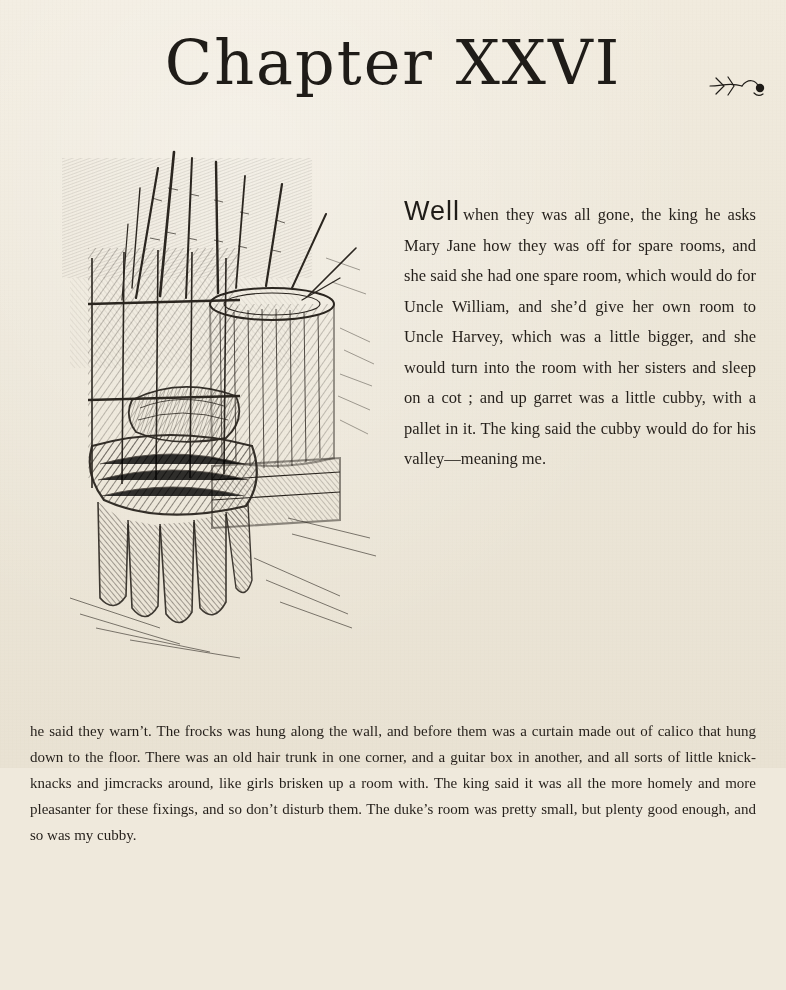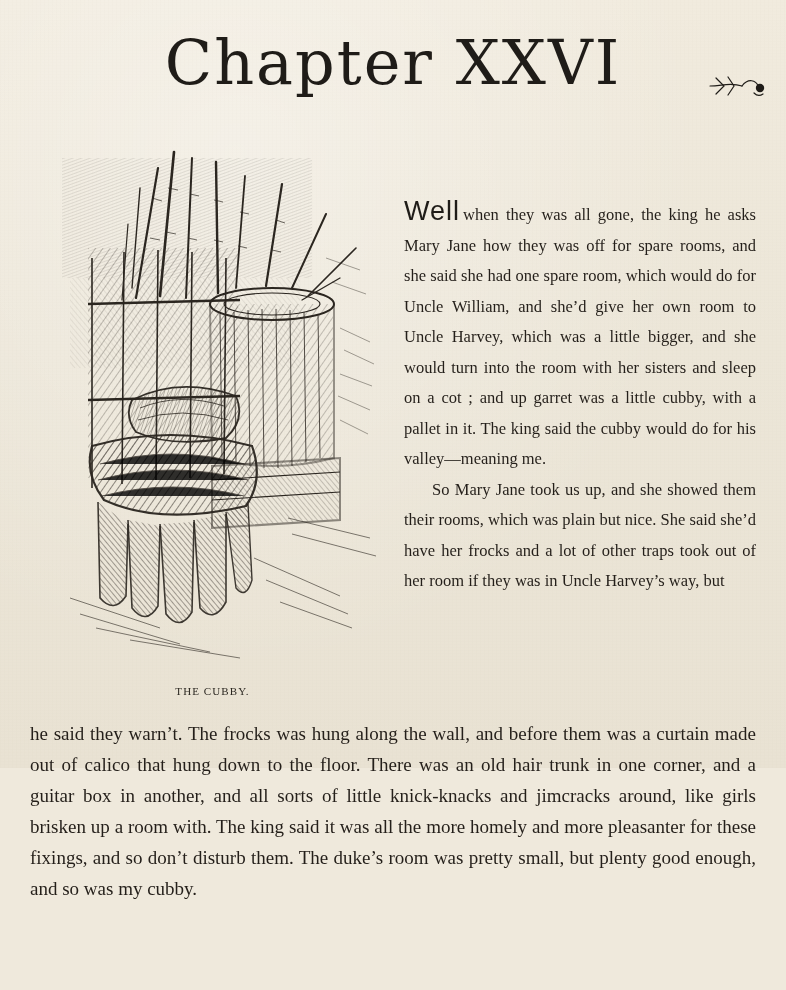--- a/index.html
+++ b/index.html
@@ -111,22 +111,22 @@
     color: #1f1c18;
   }
 
   .full-width {
     position: absolute;
     left: 30px;
     top: 718px;
     width: 726px;
   }
   .full-width .para {
-    font-size: 19px;
-    line-height: 31px;
+    font-size: 15px;
+    line-height: 26px;
   }
   .full-width .para-indent { text-indent: 30px; }
 </style>
 </head>
 <body>
 
 <div class="page">
   <div class="grain"></div>
 
   <div class="chapter-head">
@@ -244,23 +244,21 @@
         <path d="M214 430 L 300 468 M226 452 L 308 486 M240 474 L 312 500"></path>
         <path d="M248 390 L 330 410 M252 406 L 336 428"></path>
       </g>
 
       <g stroke="#2b2620" stroke-width="0.7" opacity="0.6">
         <path d="M300 200 L 330 214 M304 222 L 334 236 M300 246 L 332 258 M298 268 L 330 282 M300 292 L 328 306"></path>
         <path d="M286 130 L 320 142 M292 154 L 326 166"></path>
       </g>
     </svg>
   </div>
-  <div class="illus-caption">THE CUBBY.</div>
 
   <div class="col-right">
     <p class="para para-first"><span class="dropcap-line">Well</span><span>when they was all gone, the king he asks Mary Jane how they was off for spare rooms, and she said she had one spare room, which would do for Uncle William, and she’d give her own room to Uncle Harvey, which was a little bigger, and she would turn into the room with her sisters and sleep on a cot ; and up garret was a little cubby, with a pallet in it.  The king said the cubby would do for his valley—meaning me.</span></p>
-    <p class="para">So Mary Jane took us up, and she showed them their rooms, which was plain but nice.  She said she’d have her frocks and a lot of other traps took out of her room if they was in Uncle Harvey’s way, but</p>
   </div>
 
   <div class="full-width">
     <p class="para">he said they warn’t.   The frocks was hung along the wall, and before them was a curtain made out of calico that hung down to the floor.   There was an old hair trunk in one corner, and a guitar box in another, and all sorts of little knick-knacks and jimcracks around, like girls brisken up a room with.   The king said it was all the more homely and more pleasanter for these fixings, and so don’t disturb them.   The duke’s room was pretty small, but plenty good enough, and so was my cubby.</p>
   </div>
 </div>
 
 </body></html>

